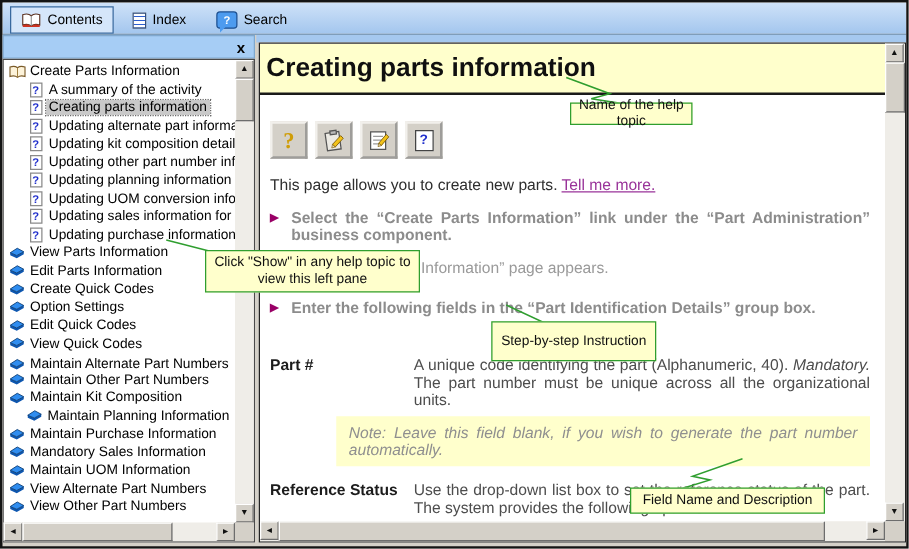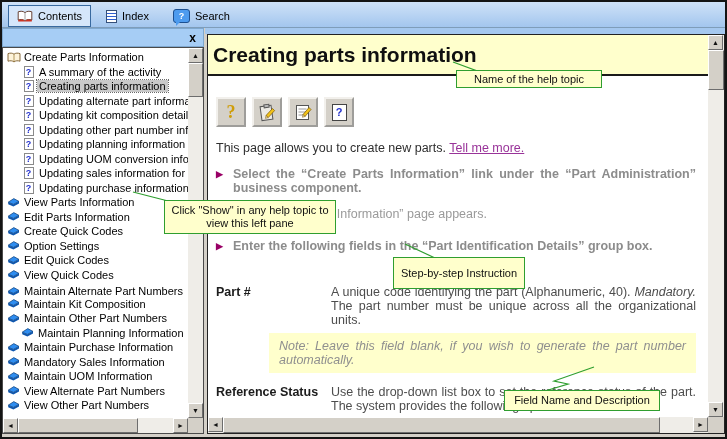--- a/index.html
+++ b/index.html
@@ -77,21 +77,21 @@
   .field .flabel{flex:0 0 115px;font-weight:bold;color:#1c1c1c;}
   .field .fdesc{flex:1;text-align:justify;color:#4d4d4d;padding-right:2px;}
   .note{margin:6px 2px 0 53px;background:#ffffcc;color:#8f8f8f;font-style:italic;
         padding:6px 10px;text-align:justify;}
   .field.ref{margin-top:12px;}
 
   
   .callout{position:absolute;background:#ffffcc;border:1px solid #2f9e2f;color:#101010;
            font-size:11px;line-height:13px;display:flex;align-items:center;justify-content:center;
            text-align:center;padding:2px 5px;box-sizing:border-box;z-index:40;}
-  #co1{left:454px;top:68px;width:146px;height:18px;}
+  #co1{left:454px;top:80px;width:98px;height:18px;}
   #co2{left:162px;top:198px;width:172px;height:34px;}
   #co3{left:391px;top:255px;width:132px;height:32px;}
   #co4{left:502px;top:388px;width:156px;height:21px;}
   #leaders{position:absolute;left:0;top:0;width:723px;height:435px;pointer-events:none;z-index:39;}
 </style>
 </head>
 <body>
 
 <div id="win">
 
@@ -248,30 +248,30 @@
             </span>
             <span class="tlabel">Maintain Alternate Part Numbers</span>
           </div>
           <div class="tree-row" style="padding-left: 2px;">
             <span class="ticon">
               <svg width="13" height="11" viewBox="0 0 13 11">
                 <path d="M1.2,5.2 L6.4,7.4 L12,4.4 L12,6.4 L6.4,9.6 L1.2,7.2 Z" fill="#0e57b0"></path>
                 <path d="M1.2,5.2 L6.4,7.4 L12,4.4 L6.8,1.6 Z" fill="#2f8df0" stroke="#083a72" stroke-width="0.7"></path>
               </svg>
             </span>
+            <span class="tlabel">Maintain Other Part Numbers</span>
+          </div>
+          <div class="tree-row" style="padding-left: 2px;">
+            <span class="ticon">
+              <svg width="13" height="11" viewBox="0 0 13 11">
+                <path d="M1.2,5.2 L6.4,7.4 L12,4.4 L12,6.4 L6.4,9.6 L1.2,7.2 Z" fill="#0e57b0"></path>
+                <path d="M1.2,5.2 L6.4,7.4 L12,4.4 L6.8,1.6 Z" fill="#2f8df0" stroke="#083a72" stroke-width="0.7"></path>
+              </svg>
+            </span>
             <span class="tlabel">Maintain Kit Composition</span>
-          </div>
-          <div class="tree-row" style="padding-left: 2px;">
-            <span class="ticon">
-              <svg width="13" height="11" viewBox="0 0 13 11">
-                <path d="M1.2,5.2 L6.4,7.4 L12,4.4 L12,6.4 L6.4,9.6 L1.2,7.2 Z" fill="#0e57b0"></path>
-                <path d="M1.2,5.2 L6.4,7.4 L12,4.4 L6.8,1.6 Z" fill="#2f8df0" stroke="#083a72" stroke-width="0.7"></path>
-              </svg>
-            </span>
-            <span class="tlabel">Maintain Other Part Numbers</span>
           </div>
           <div class="tree-row" style="padding-left: 16px;">
             <span class="ticon">
               <svg width="13" height="11" viewBox="0 0 13 11">
                 <path d="M1.2,5.2 L6.4,7.4 L12,4.4 L12,6.4 L6.4,9.6 L1.2,7.2 Z" fill="#0e57b0"></path>
                 <path d="M1.2,5.2 L6.4,7.4 L12,4.4 L6.8,1.6 Z" fill="#2f8df0" stroke="#083a72" stroke-width="0.7"></path>
               </svg>
             </span>
             <span class="tlabel">Maintain Planning Information</span>
           </div>

